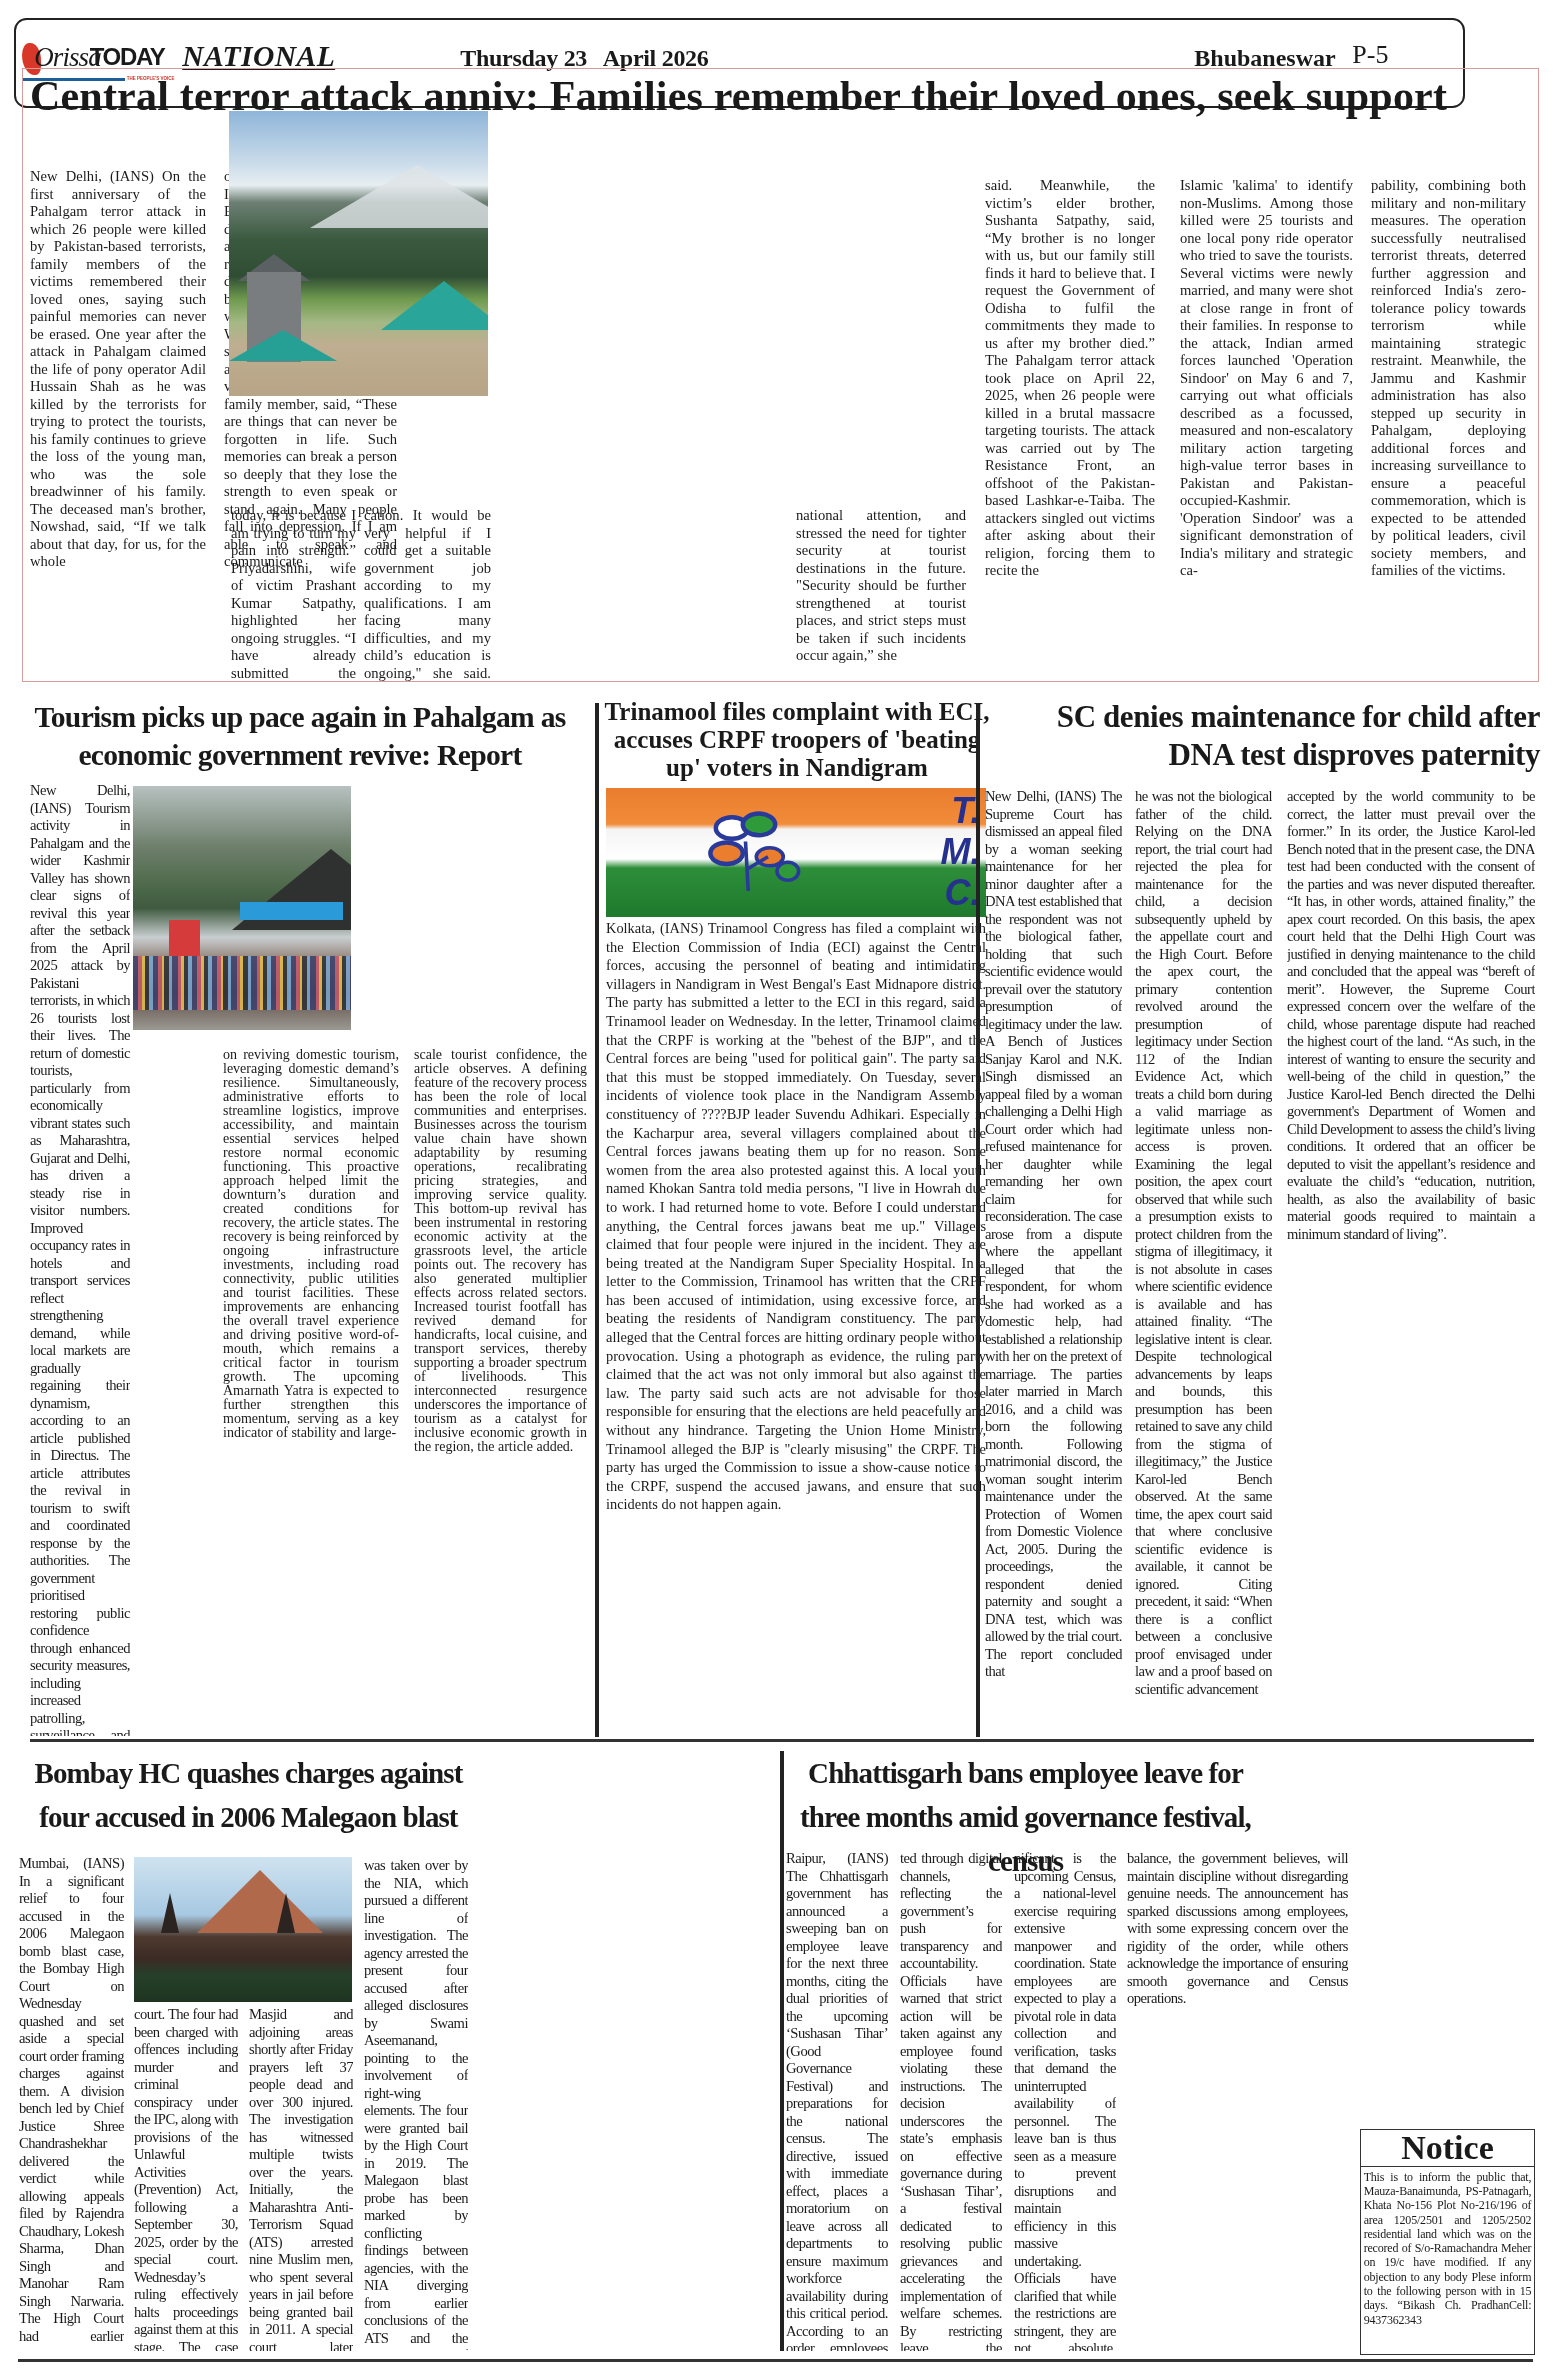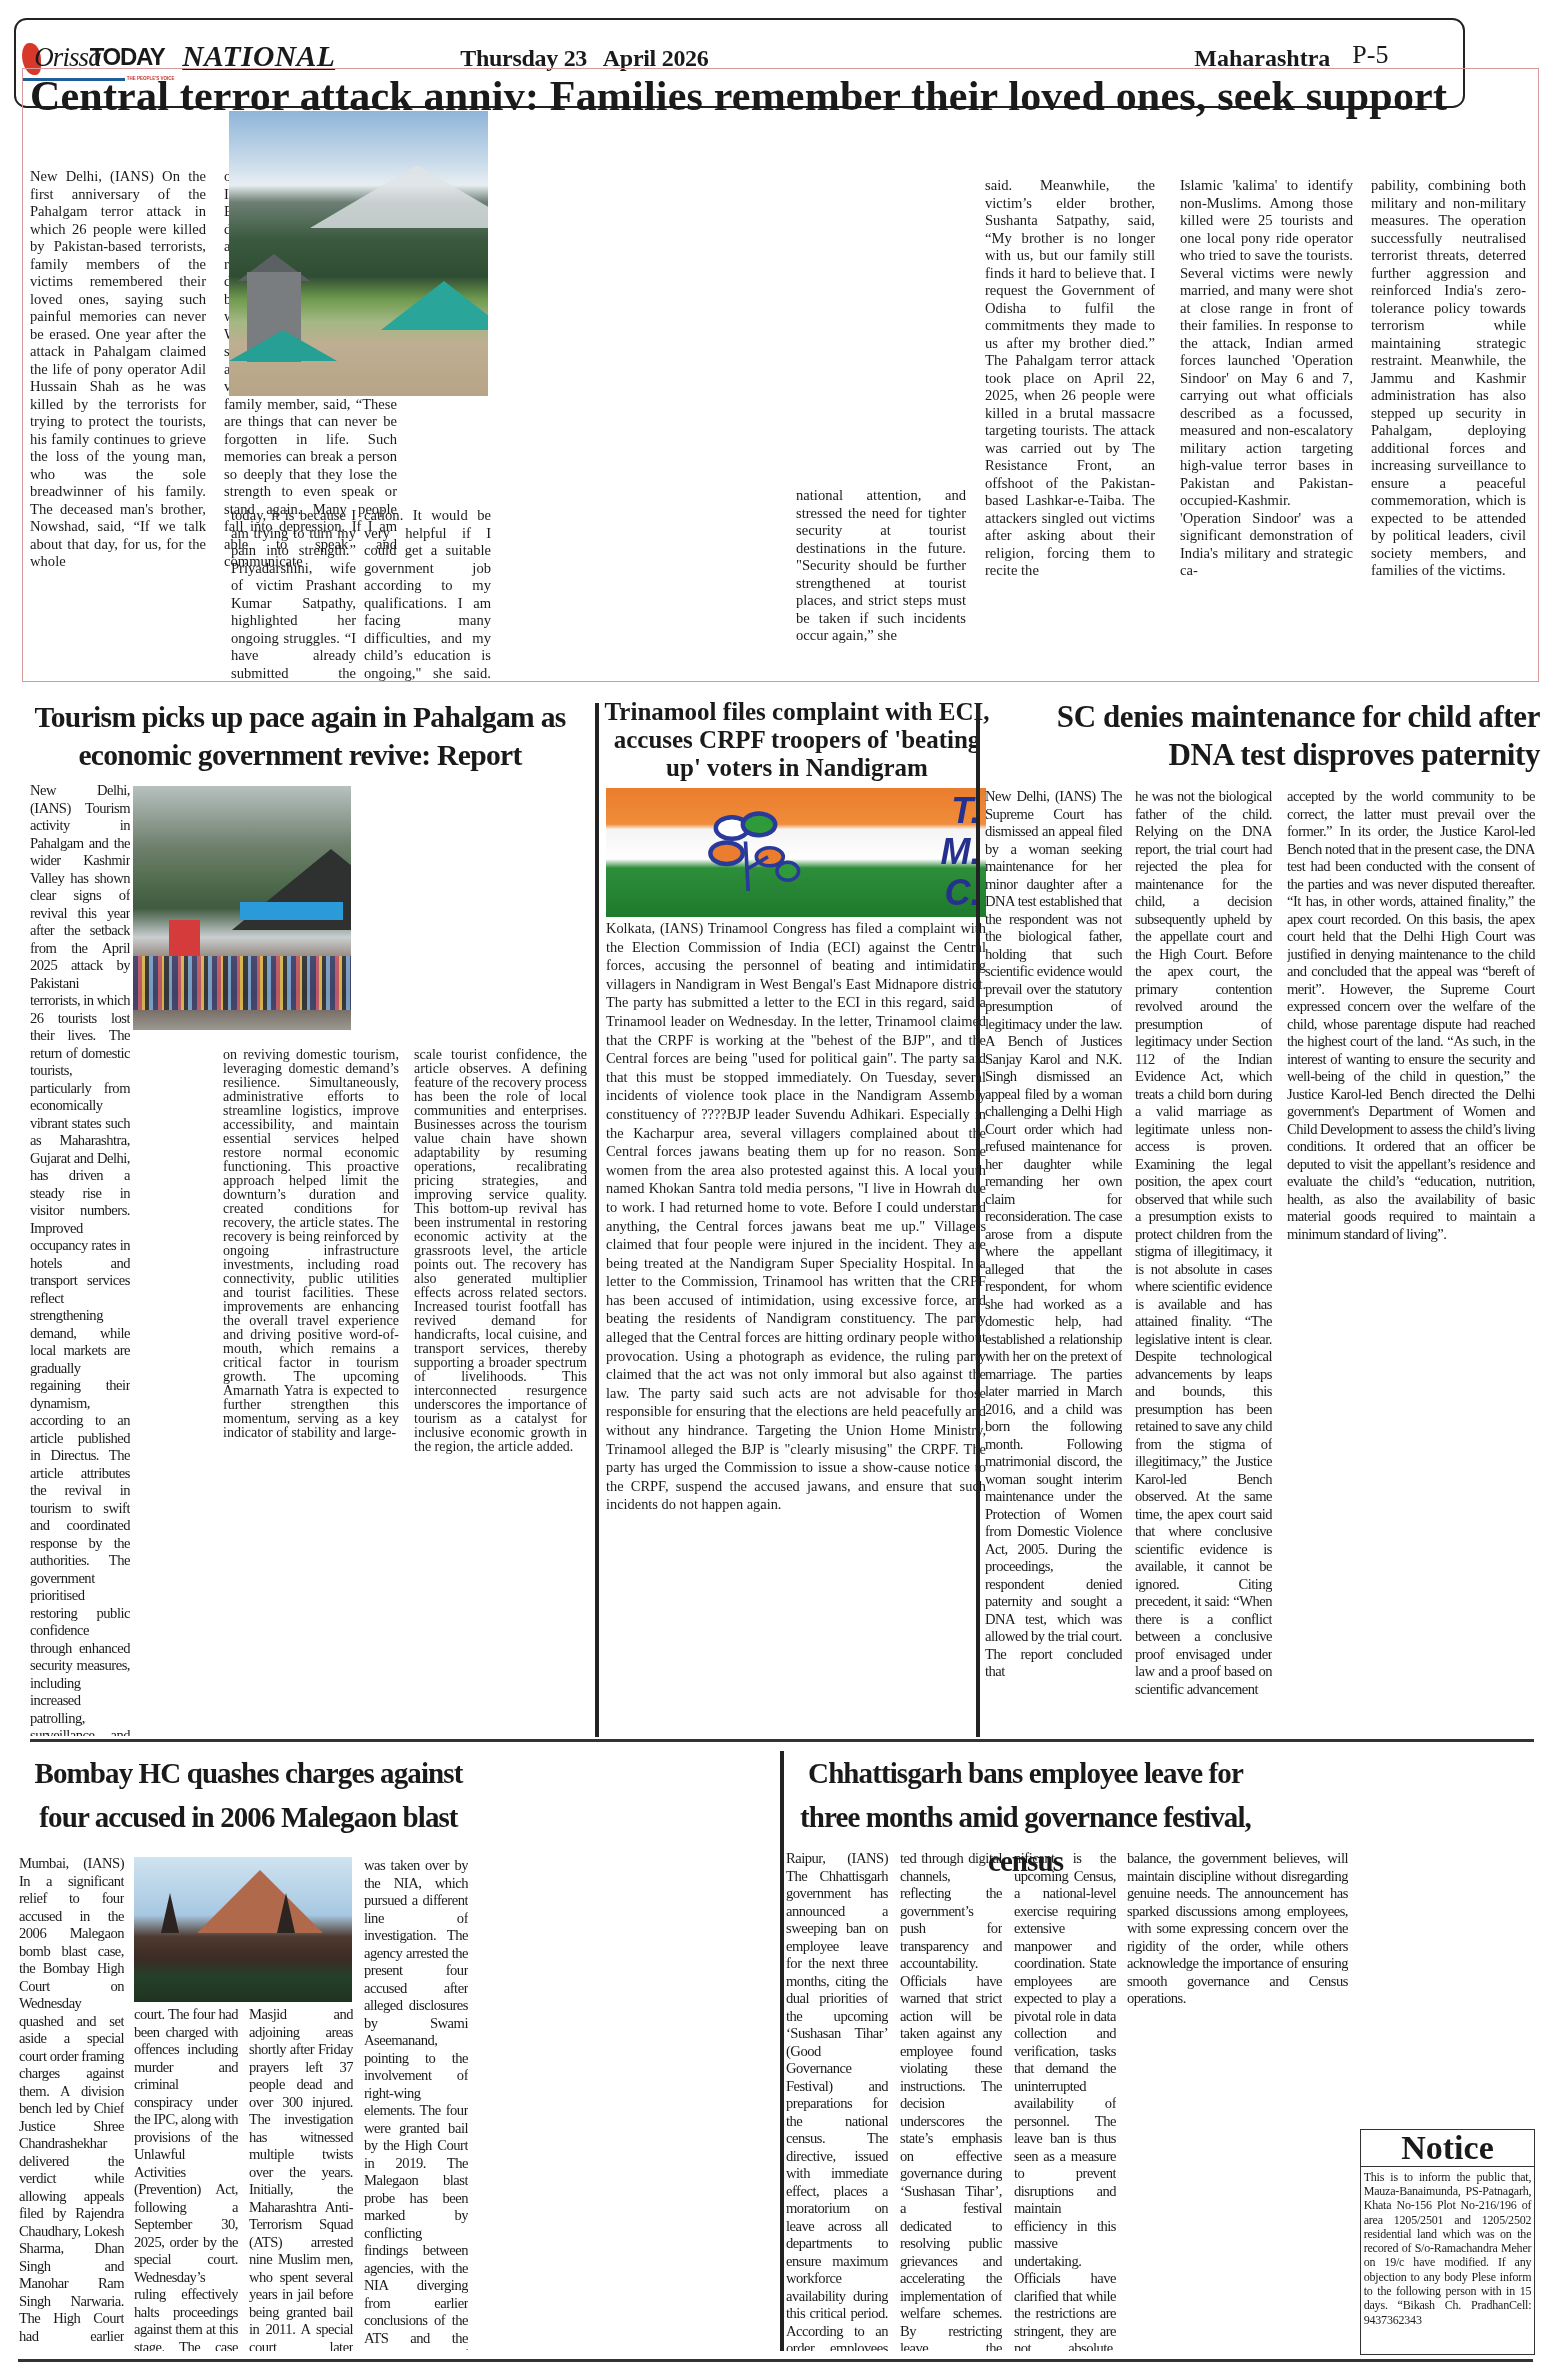--- a/index.html
+++ b/index.html
@@ -76,41 +76,41 @@
 <header class="masthead">
   <div class="logo">
     <span class="map"></span>
     <span class="orissa">Orissa</span>
     <span class="today">TODAY</span>
     <span class="bar"></span>
     <span class="tag">THE PEOPLE'S VOICE</span>
   </div>
   <div class="section-label">NATIONAL</div>
   <div class="dateline">Thursday 23   April 2026</div>
-  <div class="city">Maharashtra</div>
+  <div class="city">Bhubaneswar</div>
   <div class="page-no">P-5</div>
 </header>
 
 <div class="top-box"></div>
 <h1 class="headline top-headline">Central terror attack anniv: Families remember their loved ones, seek support</h1>
 
 <div class="col" style="left:30px; top:168px; width:176px; height:510px;">New Delhi, (IANS) On the first anniversary of the Pahalgam terror attack in which 26 people were killed by Pakistan-based terrorists, family members of the victims remembered their loved ones, saying such painful memories can never be erased. One year after the attack in Pahalgam claimed the life of pony operator Adil Hussain Shah as he was killed by the terrorists for trying to protect the tourists, his family continues to grieve the loss of the young man, who was the sole breadwinner of his family. The deceased man's brother, Nowshad, said, “If we talk about that day, for us, for the whole</div>
 <div class="col" style="left:224px; top:168px; width:173px; height:510px;"><span>of Kashmir, and for all of India, it was a black day. Even today, our family feels deep sorrow and pain. I always tell my family to remember the good work he did in his life. He has been blessed with martyrdom, which is a very high honour. We have received a lot of support from the media here and across India.” Another victim, Shubham Dwivedi's family member, said, “These are things that can never be forgotten in life. Such memories can break a person so deeply that they lose the strength to even speak or stand again. Many people fall into depression. If I am able to speak and communicate</span></div>
 
 <div class="photo landscape">
   <div class="peak"></div>
   <div class="hutroof"></div>
   <div class="hut"></div>
   <div class="roof1"></div>
   <div class="roof2"></div>
 </div>
 
 <div class="col" style="left:231px; top:507px; width:125px; height:175px;">today, it is because I am trying to turn my pain into strength.” Priyadarshini, wife of victim Prashant Kumar Satpathy, highlighted her ongoing struggles. “I have already submitted the required documents for a job appli-</div>
 <div class="col" style="left:364px; top:507px; width:127px; height:175px;">cation. It would be very helpful if I could get a suitable government job according to my qualifications. I am facing many difficulties, and my child’s education is ongoing," she said. She added that the April 22 attack drew inter-</div>
-<div class="col" style="left:796px; top:487px; width:170px; height:175px;">national attention, and stressed the need for tighter security at tourist destinations in the future. "Security should be further strengthened at tourist places, and strict steps must be taken if such incidents occur again,” she</div>
+<div class="col" style="left:796px; top:507px; width:170px; height:175px;">national attention, and stressed the need for tighter security at tourist destinations in the future. "Security should be further strengthened at tourist places, and strict steps must be taken if such incidents occur again,” she</div>
 <div class="col" style="left:985px; top:177px; width:170px; height:504px;">said. Meanwhile, the victim’s elder brother, Sushanta Satpathy, said, “My brother is no longer with us, but our family still finds it hard to believe that. I request the Government of Odisha to fulfil the commitments they made to us after my brother died.” The Pahalgam terror attack took place on April 22, 2025, when 26 people were killed in a brutal massacre targeting tourists. The attack was carried out by The Resistance Front, an offshoot of the Pakistan-based Lashkar-e-Taiba. The attackers singled out victims after asking about their religion, forcing them to recite the</div>
 <div class="col" style="left:1180px; top:177px; width:173px; height:504px;">Islamic 'kalima' to identify non-Muslims. Among those killed were 25 tourists and one local pony ride operator who tried to save the tourists. Several victims were newly married, and many were shot at close range in front of their families. In response to the attack, Indian armed forces launched 'Operation Sindoor' on May 6 and 7, carrying out what officials described as a focussed, measured and non-escalatory military action targeting high-value terror bases in Pakistan and Pakistan-occupied-Kashmir. 'Operation Sindoor' was a significant demonstration of India's military and strategic ca-</div>
 <div class="col" style="left:1371px; top:177px; width:155px; height:504px;">pability, combining both military and non-military measures. The operation successfully neutralised terrorist threats, deterred further aggression and reinforced India's zero-tolerance policy towards terrorism while maintaining strategic restraint. Meanwhile, the Jammu and Kashmir administration has also stepped up security in Pahalgam, deploying additional forces and increasing surveillance to ensure a peaceful commemoration, which is expected to be attended by political leaders, civil society members, and families of the victims.</div>
 
 <h2 class="headline" style="left:18px; top:698px; width:564px; font-size:29.6px; line-height:38px; letter-spacing:-0.7px; font-family:'Liberation Serif',serif;">Tourism picks up pace again in Pahalgam as economic government revive: Report</h2>
 <div class="col cond" style="left:30px; top:782px; width:100px; height:954px;">New Delhi, (IANS) Tourism activity in Pahalgam and the wider Kashmir Valley has shown clear signs of revival this year after the setback from the April 2025 attack by Pakistani terrorists, in which 26 tourists lost their lives. The return of domestic tourists, particularly from economically vibrant states such as Maharashtra, Gujarat and Delhi, has driven a steady rise in visitor numbers. Improved occupancy rates in hotels and transport services reflect strengthening demand, while local markets are gradually regaining their dynamism, according to an article published in Directus. The article attributes the revival in tourism to swift and coordinated response by the authorities. The government prioritised restoring public confidence through enhanced security measures, including increased patrolling, surveillance, and monitoring across major tourist zones. The reopening of tourist destinations was carried out in a phased and calibrated manner, ensuring safety while facilitating economic revival. Institutional support was crucial in stabilising the sector. Government-led promotional initiatives focused</div>
 <div class="photo tourism-photo">
   <div class="roof"></div>
   <div class="banner"></div>
   <div class="banner2"></div>

